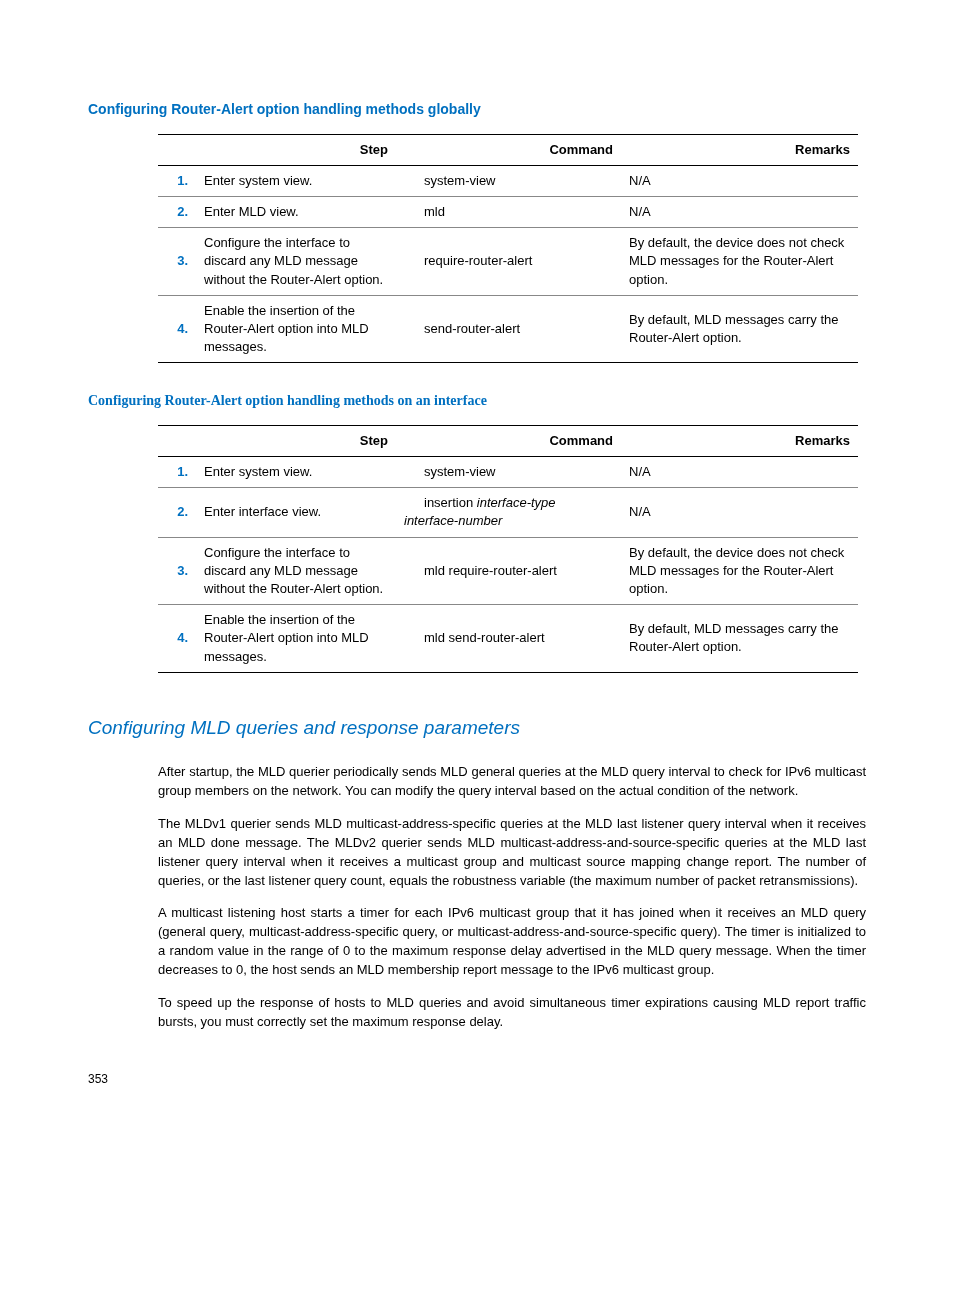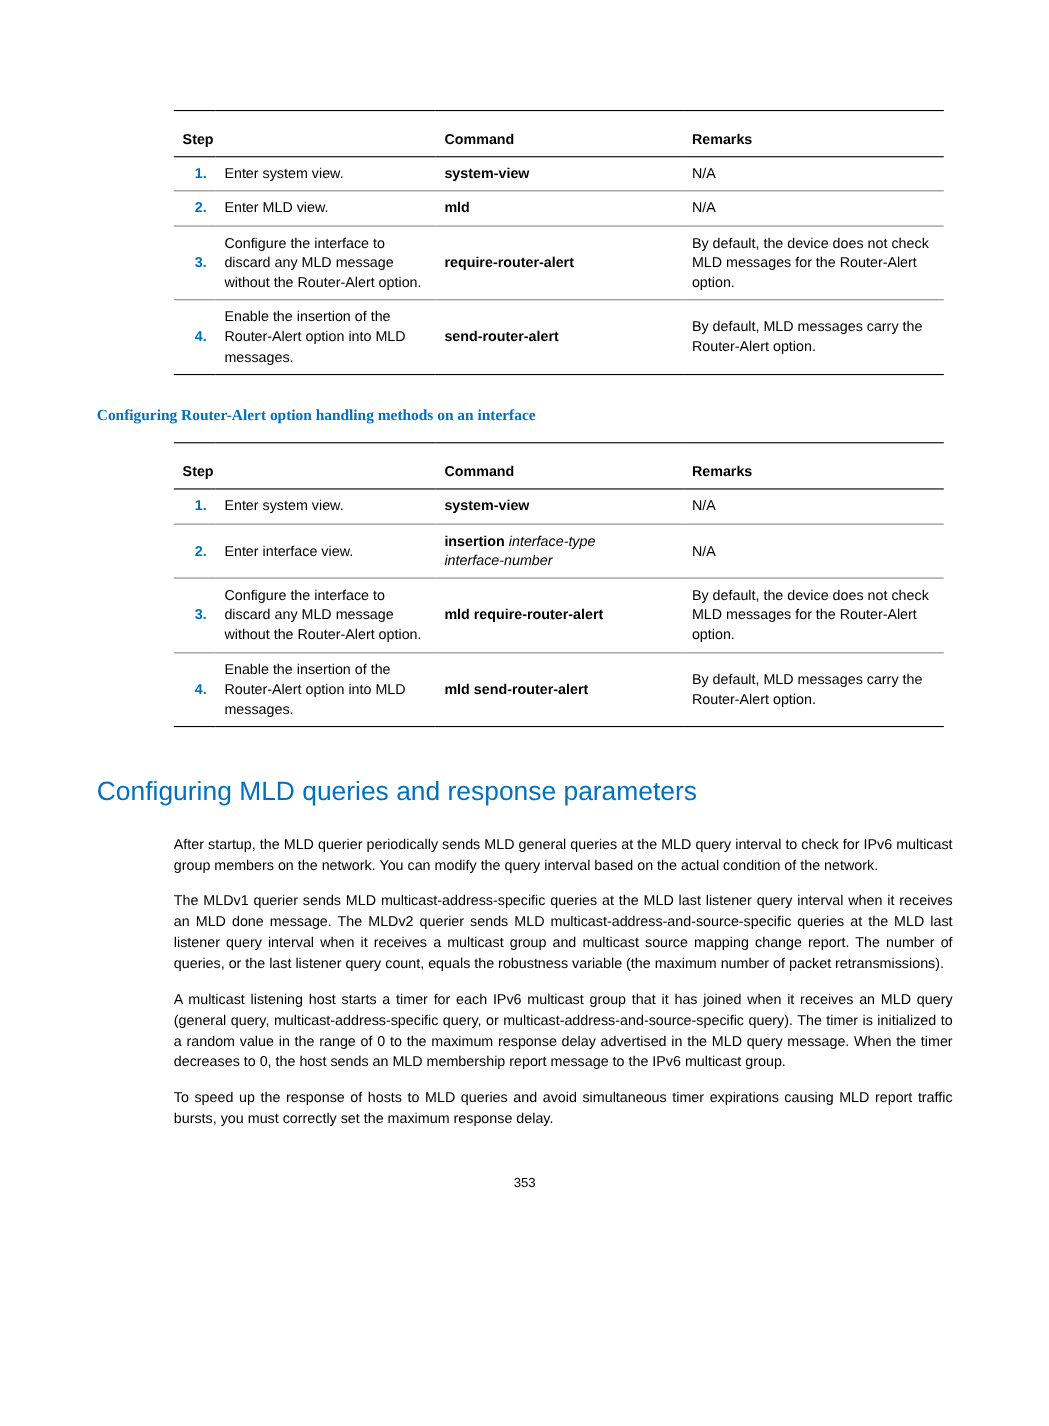--- a/index.html
+++ b/index.html
@@ -22,72 +22,73 @@
     font-size: 14px;
     margin: 0 0 14px 0;
   }
   .section-heading-blue.second {
     margin-top: 28px;
     font-family: Liberation Serif, serif;
   }
   h1.big-heading {
     color: #0070c0;
     font-weight: normal;
-    font-size: 24px;
+    font-size: 19px;
     margin: 42px 0 22px 0;
+    font-style: italic;
   }
   table.steps {
     border-collapse: collapse;
     width: 700px;
     margin-left: 70px;
   }
   table.steps thead th {
-    text-align: left;
+    text-align: right;
     font-weight: bold;
     font-size: 13px;
     border-top: 1.5px solid #000;
     border-bottom: 1.5px solid #000;
-    padding: 17px 8px 6px 8px;
+    padding: 6px 8px 6px 8px;
   }
   table.steps tbody td {
     border-bottom: 0.5px solid #888;
     padding: 6px 8px;
     vertical-align: middle;
     font-size: 13px;
   }
   table.steps tbody tr:last-child td {
     border-bottom: 1.5px solid #000;
   }
   .step-num {
     color: #0070c0;
     font-weight: bold;
     text-align: right;
     white-space: nowrap;
     width: 22px;
     padding-right: 10px;
   }
-  .cmd-bold { font-weight: bold; }
+  .cmd-bold { font-weight: normal; margin-left: 20px; }
   .cmd-italic { font-style: italic; }
   .body-para {
     margin: 0 0 14px 70px;
     text-align: justify;
     font-size: 13px;
     line-height: 1.45;
   }
   .page-num {
-    text-align: center;
     font-size: 12px;
     margin-top: 40px;
   }
 </style>
 </head>
 <body>
 
 <div class="page">
 
+  <div class="section-heading-blue">Configuring Router-Alert option handling methods globally</div>
 
   <table class="steps">
     <colgroup>
       <col style="width:30px">
       <col style="width:200px">
       <col style="width:225px">
       <col>
     </colgroup>
     <thead>
       <tr>

